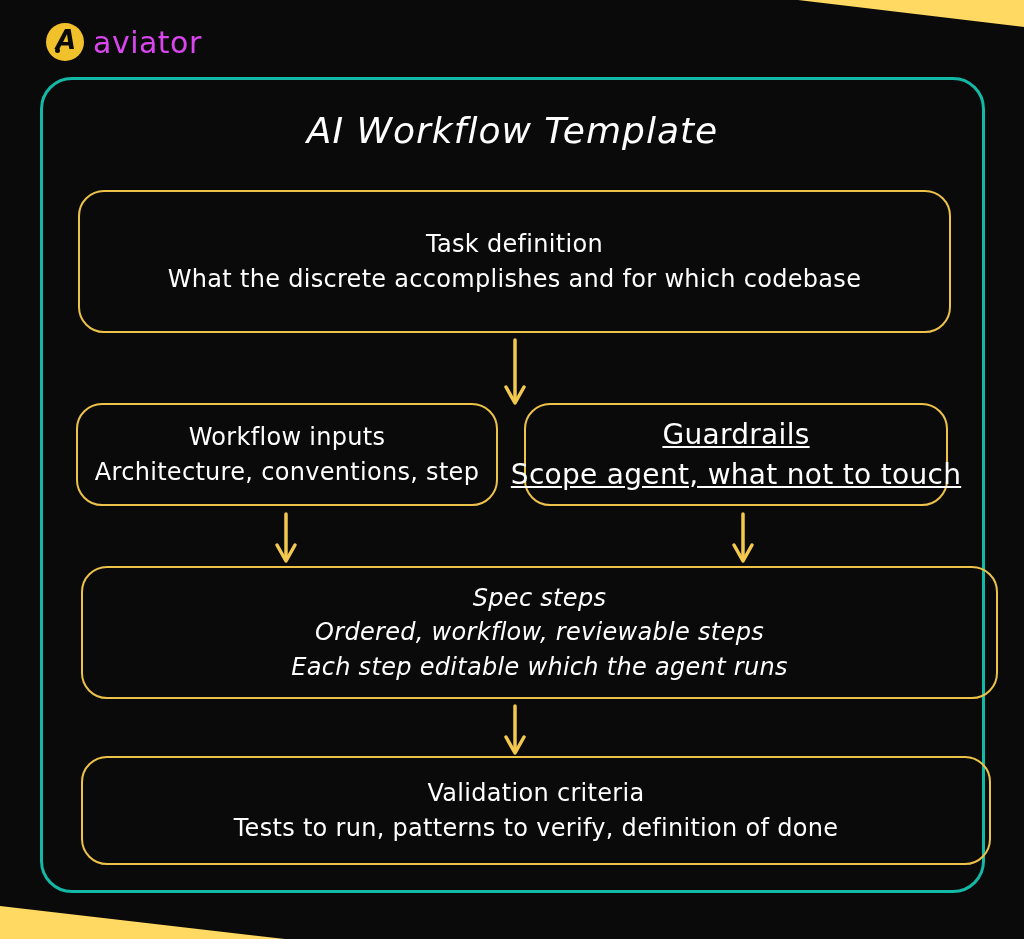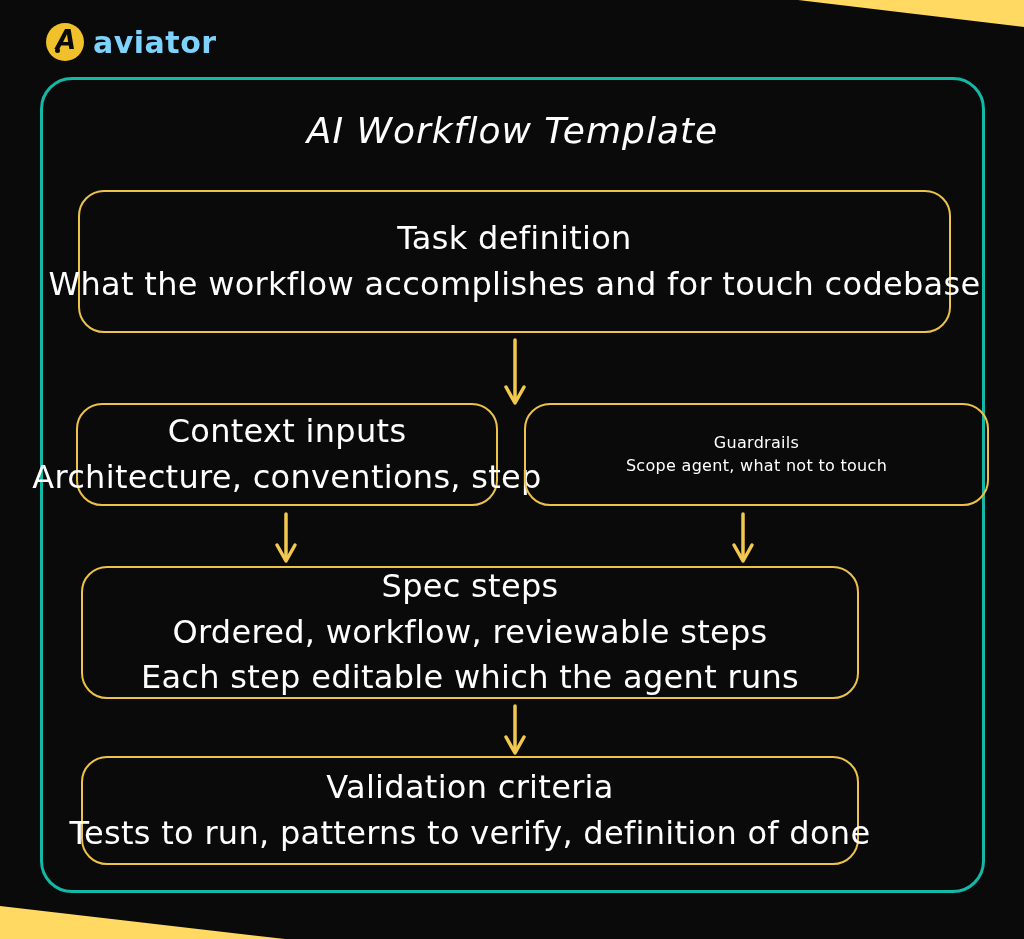--- a/index.html
+++ b/index.html
@@ -39,21 +39,21 @@
   }
   .logo-a {
     color: #0a0a0a; font-weight: bold; font-style: italic;
     font-size: 26px; line-height: 1; transform: translate(1px,-2px);
   }
   .logo-dot {
     position: absolute; left: 9px; bottom: 8px;
     width: 5px; height: 5px; border-radius: 50%; background: #0a0a0a;
   }
   .logo-text {
-    color: #7dd3fc; font-size: 30px; font-weight: bold; letter-spacing: 0.5px;
+    color: #d946ef; font-size: 30px; font-weight: normal; letter-spacing: 0.5px;
   }
 
   
   .frame {
     position: absolute; left: 40px; top: 77px;
     width: 945px; height: 816px;
     border: 3px solid #14b8a6;
     border-radius: 32px;
     box-sizing: border-box;
   }
@@ -68,31 +68,31 @@
 
   
   .node {
     position: absolute;
     border: 2.5px solid #ecc249;
     border-radius: 26px;
     box-sizing: border-box;
     display: flex; flex-direction: column;
     align-items: center; justify-content: center;
     color: #ffffff;
-    font-size: 32px;
+    font-size: 24px;
     line-height: 1.42;
     text-align: center;
     white-space: nowrap;
     letter-spacing: 0.3px;
   }
   #node-task        { left: 35px;  top: 110px; width: 873px; height: 143px; }
   #node-context     { left: 33px;  top: 323px; width: 422px; height: 103px; }
-  #node-guardrails  { left: 481px; top: 323px; width: 465px; height: 103px; font-size: 16px; }
-  #node-spec        { left: 38px;  top: 486px; width: 778px; height: 133px; }
-  #node-validation  { left: 38px;  top: 676px; width: 778px; height: 109px; justify-content: center; }
+  #node-guardrails  { left: 481px; top: 323px; width: 424px; height: 103px; font-size: 28px; text-decoration: underline; }
+  #node-spec        { left: 38px;  top: 486px; width: 917px; height: 133px; font-style: italic; }
+  #node-validation  { left: 38px;  top: 676px; width: 910px; height: 109px; justify-content: center; }
 
   .edges-overlay {
     position: absolute; left: 0; top: 0;
     width: 945px; height: 816px;
     pointer-events: none;
   }
 </style>
 </head>
 <body>
 
@@ -129,25 +129,25 @@
         </g>
         <g>
           <line x1="472" y1="626" x2="472" y2="670"></line>
           <path d="M463 657 L472 673 L481 657"></path>
         </g>
       </g>
     </svg>
 
     <div class="node" id="node-task">
       <div>Task definition</div>
-      <div>What the workflow accomplishes and for touch codebase</div>
+      <div>What the discrete accomplishes and for which codebase</div>
     </div>
 
     <div class="node" id="node-context">
-      <div>Context inputs</div>
+      <div>Workflow inputs</div>
       <div>Architecture, conventions, step</div>
     </div>
 
     <div class="node" id="node-guardrails">
       <div>Guardrails</div>
       <div>Scope agent, what not to touch</div>
     </div>
 
     <div class="node" id="node-spec">
       <div>Spec steps</div>

